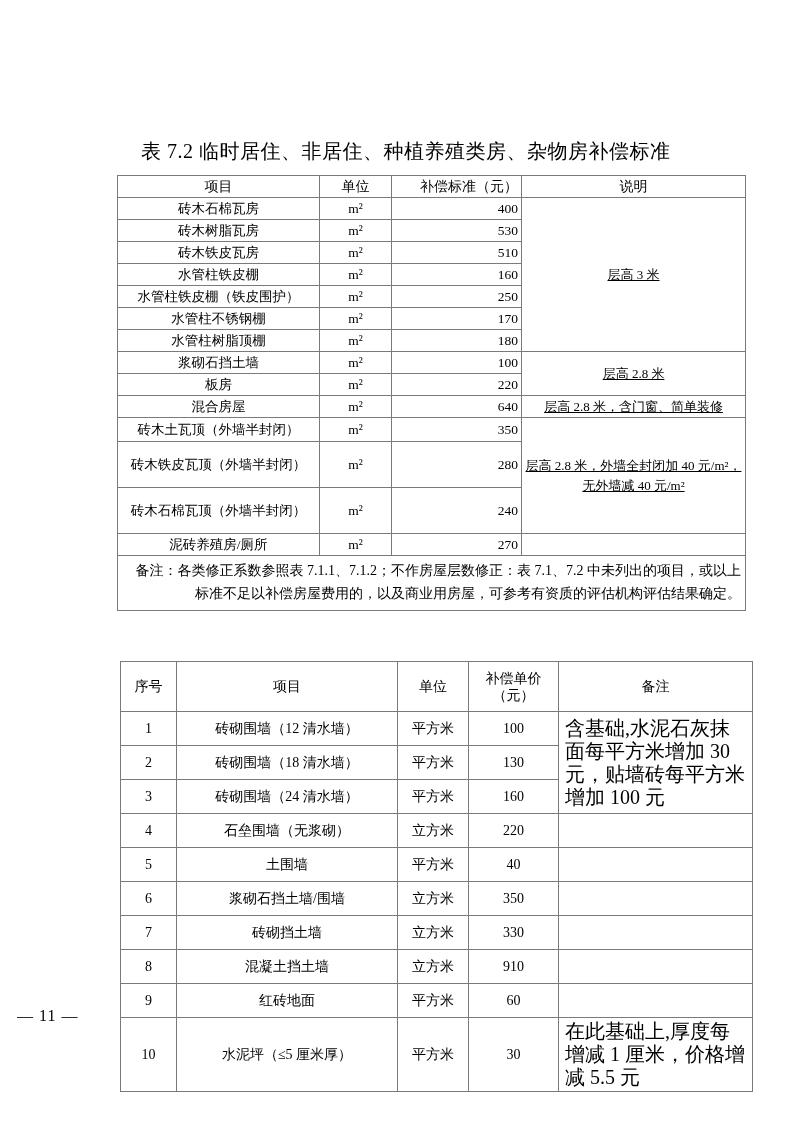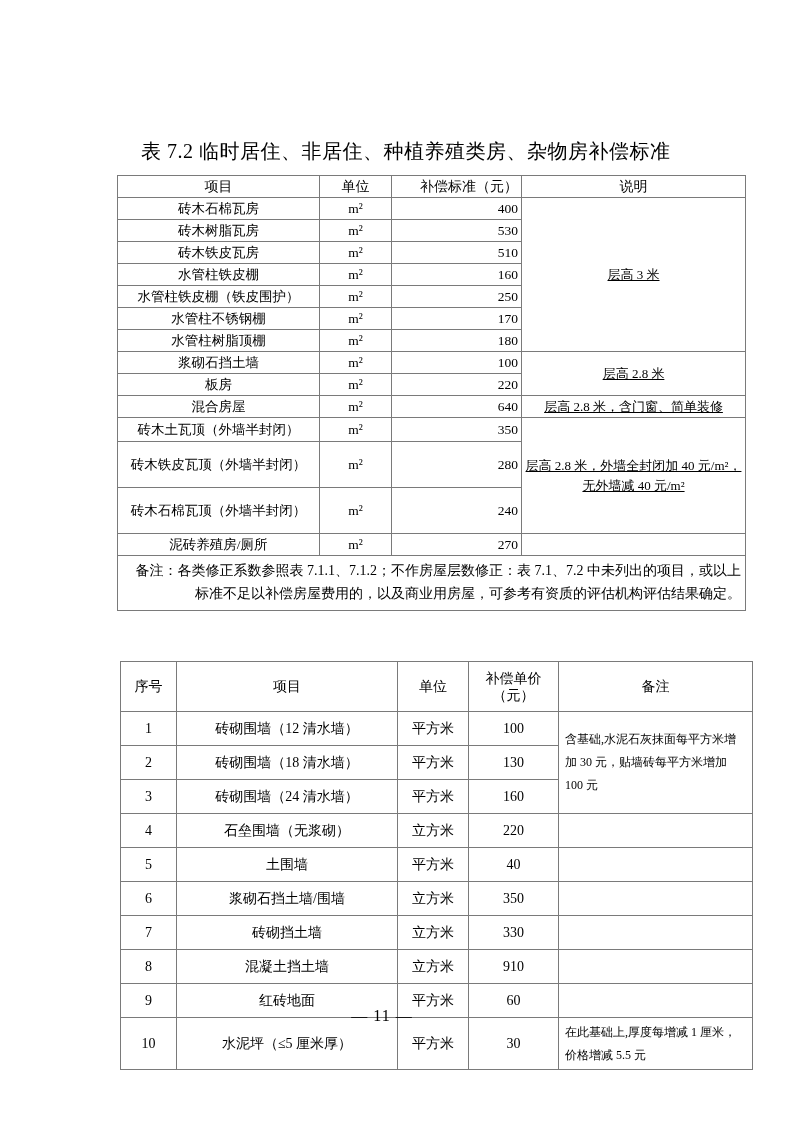--- a/index.html
+++ b/index.html
@@ -109,32 +109,32 @@
   #table-structures td.c-item   { width: 214px; }
   #table-structures td.c-unit   { width: 64px;  }
   #table-structures td.c-price  { width: 83px;  }
   #table-structures td.c-remark { width: 187px; }
   #table-structures tr.hdr td { height: 49px; }
   #table-structures td.remark-cell {
     white-space: normal;
     text-align: left;
     line-height: 23px;
     padding: 2px 6px;
-    font-size: 12px;
+    font-size: 20px;
     vertical-align: middle;
   }
   #table-structures tr.tall td { height: 47px; }
 
   
   .page-number {
     position: absolute;
     left: 0;
     top: 1007px;
     width: 730px;
-    text-align: center;
+    text-align: left;
     font-size: 16px;
     letter-spacing: 1px;
     font-family: "Liberation Serif", "DejaVu Serif", serif;
   }
 </style>
 </head>
 <body>
 
 <div class="page">
 

